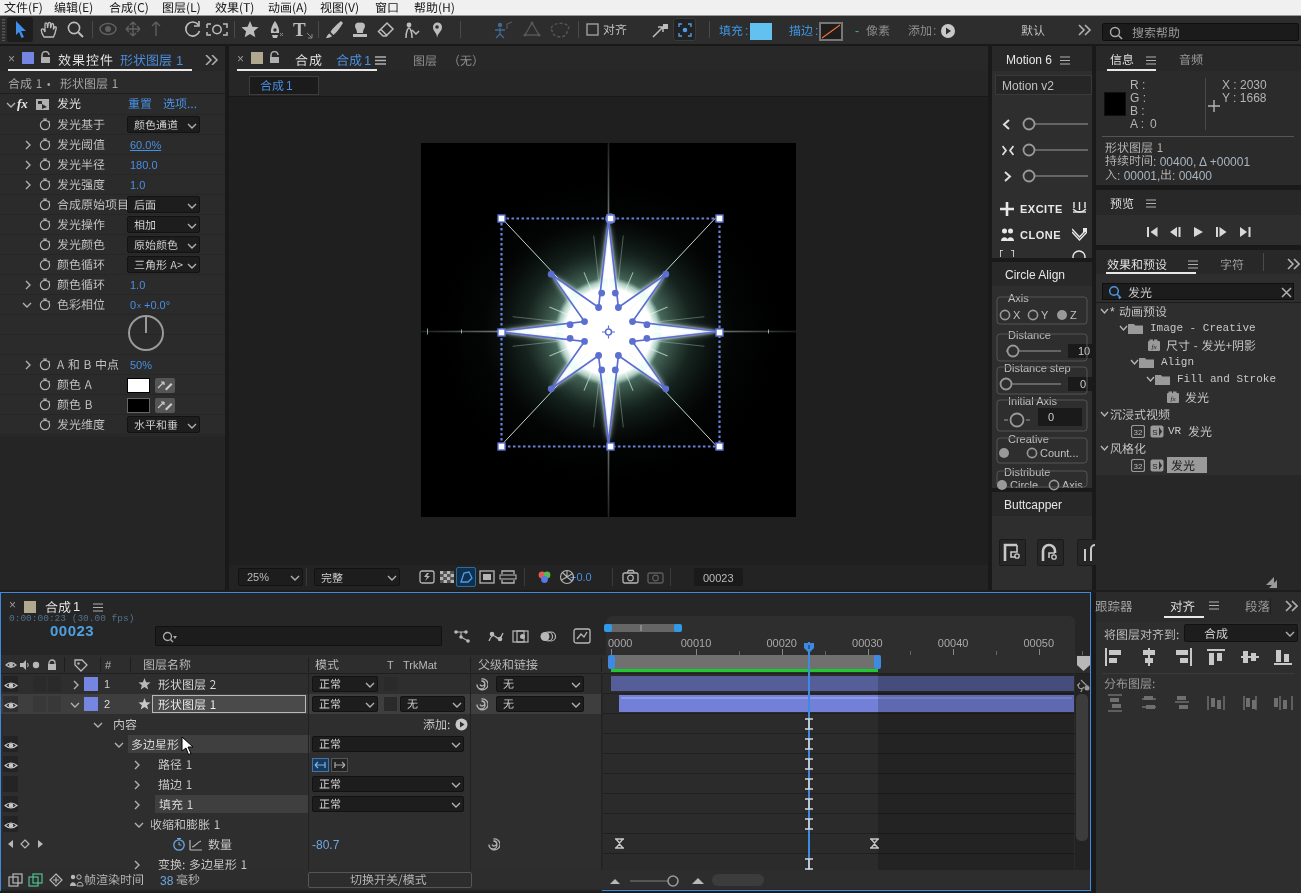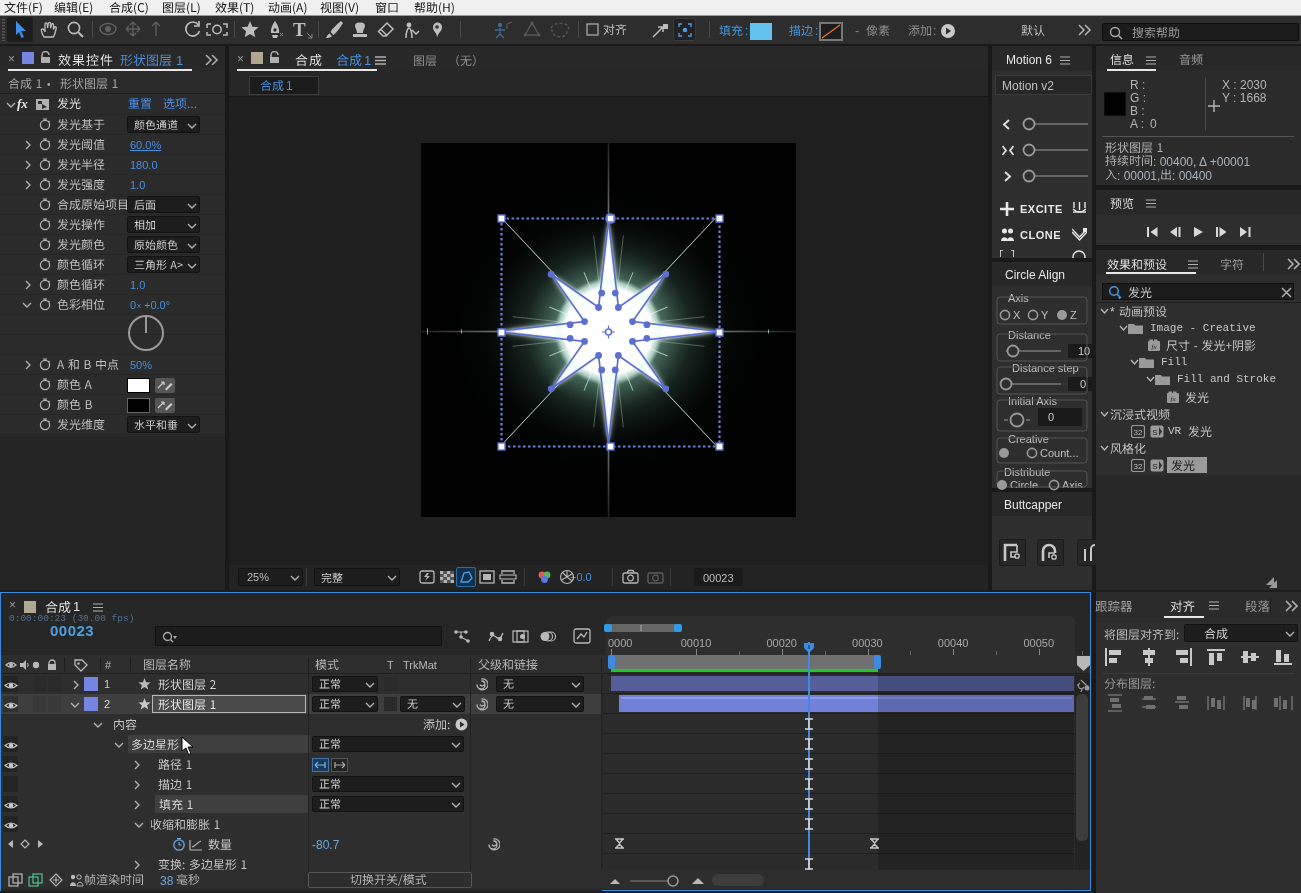--- a/index.html
+++ b/index.html
@@ -112,21 +112,21 @@
     <div style="position:absolute;left:1005px;top:291px;width:26.339px;height:12px;background:#2e2e2e;"></div>
     <div style="position:absolute;left:1008px;top:292px;font:11px 'Liberation Sans',sans-serif;color:#c0c0c0;white-space:pre;">Axis</div>
     <div style="position:absolute;left:1013px;top:309px;font:11px 'Liberation Sans',sans-serif;color:#c0c0c0;white-space:pre;">X</div>
     <div style="position:absolute;left:1041px;top:309px;font:11px 'Liberation Sans',sans-serif;color:#c0c0c0;white-space:pre;">Y</div>
     <div style="position:absolute;left:1070px;top:309px;font:11px 'Liberation Sans',sans-serif;color:#c0c0c0;white-space:pre;">Z</div>
     <div style="position:absolute;left:1005px;top:328px;width:50.495px;height:12px;background:#2e2e2e;"></div>
     <div style="position:absolute;left:1008px;top:329px;font:11px 'Liberation Sans',sans-serif;color:#c0c0c0;white-space:pre;">Distance</div>
     <div style="position:absolute;left:1068px;top:344px;width:24px;height:14px;background:#1a1a1a;"></div>
     <div style="position:absolute;left:1078px;top:345px;font:11px 'Liberation Sans',sans-serif;color:#ccc;white-space:pre;">10</div>
     <div style="position:absolute;left:1001px;top:361px;width:76.00399999999999px;height:12px;background:#2e2e2e;"></div>
-    <div style="position:absolute;left:1004px;top:362px;font:11px 'Liberation Sans',sans-serif;color:#c0c0c0;white-space:pre;margin-left:8px;">Distance step</div>
+    <div style="position:absolute;left:1004px;top:362px;font:11px 'Liberation Sans',sans-serif;color:#c0c0c0;white-space:pre;">Distance step</div>
     <div style="position:absolute;left:1068px;top:377px;width:24px;height:14px;background:#1a1a1a;"></div>
     <div style="position:absolute;left:1080px;top:378px;font:11px 'Liberation Sans',sans-serif;color:#ccc;white-space:pre;">0</div>
     <div style="position:absolute;left:1005px;top:394px;width:59.086px;height:12px;background:#2e2e2e;"></div>
     <div style="position:absolute;left:1008px;top:395px;font:11px 'Liberation Sans',sans-serif;color:#c0c0c0;white-space:pre;">Initial Axis</div>
     <div style="position:absolute;left:1038px;top:408px;width:44px;height:18px;background:#1a1a1a;"></div>
     <div style="position:absolute;left:1048px;top:411px;font:11px 'Liberation Sans',sans-serif;color:#ccc;white-space:pre;">0</div>
     <div style="position:absolute;left:1005px;top:432px;width:53.11299999999999px;height:12px;background:#2e2e2e;"></div>
     <div style="position:absolute;left:1008px;top:433px;font:11px 'Liberation Sans',sans-serif;color:#c0c0c0;white-space:pre;">Creative</div>
     <div style="position:absolute;left:1040px;top:447px;font:11px 'Liberation Sans',sans-serif;color:#c0c0c0;white-space:pre;">Count...</div>
     <div style="position:absolute;left:1001px;top:465px;width:56.897px;height:12px;background:#2e2e2e;"></div>
@@ -161,21 +161,21 @@
     <div style="position:absolute;left:1096px;top:215px;width:205px;height:30px;background:#2e2e2e;"></div>
     <div style="position:absolute;left:1096px;top:245px;width:205px;height:5px;background:#191919;"></div>
     <div style="position:absolute;left:1096px;top:250px;width:205px;height:25px;background:#282828;"></div>
     <div style="position:absolute;left:1263px;top:253px;width:1px;height:18px;background:#4a4a4a;"></div>
     <div style="position:absolute;left:1106px;top:272px;width:90px;height:2px;background:#e8e8e8;"></div>
     <div style="position:absolute;left:1096px;top:274px;width:205px;height:316px;background:#2e2e2e;"></div>
     <div style="position:absolute;left:1102px;top:283px;width:192px;height:17px;background:#1c1c1c;border:1px solid #0f0f0f"></div>
     <div style="position:absolute;left:1096px;top:302px;width:205px;height:1px;background:#1c1c1c;"></div>
     <div style="position:absolute;left:1110px;top:305px;font:12px 'Liberation Sans',sans-serif;color:#c8c8c8;white-space:pre;">*</div>
     <div style="position:absolute;left:1150px;top:322px;font:11px 'Liberation Mono',sans-serif;color:#c8c8c8;white-space:pre;">Image - Creative</div>
-    <div style="position:absolute;left:1161px;top:356px;font:11px 'Liberation Mono',sans-serif;color:#c8c8c8;white-space:pre;">Fill</div>
+    <div style="position:absolute;left:1161px;top:356px;font:11px 'Liberation Mono',sans-serif;color:#c8c8c8;white-space:pre;">Align</div>
     <div style="position:absolute;left:1177px;top:373px;font:11px 'Liberation Mono',sans-serif;color:#c8c8c8;white-space:pre;">Fill and Stroke</div>
     <div style="position:absolute;left:1168px;top:425px;font:11px 'Liberation Mono',sans-serif;color:#c8c8c8;white-space:pre;">VR</div>
     <div style="position:absolute;left:1167px;top:457px;width:40px;height:16px;background:#9a9a9a;"></div>
     <div style="position:absolute;left:1096px;top:475px;width:205px;height:115px;background:#272727;"></div>
     <div style="position:absolute;left:0px;top:590px;width:1301px;height:303px;background:#1d1d1d;"></div>
     <div style="position:absolute;left:0px;top:592px;width:1091px;height:299px;background:#262626;border:1px solid #3e8ae0;box-sizing:border-box"></div>
     <div style="position:absolute;left:9px;top:598px;font:12px 'Liberation Sans',sans-serif;color:#9a9a9a;white-space:pre;">×</div>
     <div style="position:absolute;left:24px;top:601px;width:12px;height:12px;background:#b0a98f;"></div>
     <div style="position:absolute;left:73px;top:599px;font:13px 'Liberation Sans',sans-serif;color:#e6e6e6;white-space:pre;">1</div>
     <div style="position:absolute;left:50px;top:622px;font:15px 'Liberation Sans',sans-serif;color:#4f9fe0;white-space:pre;font-weight:bold;letter-spacing:0.5px">00023</div>

